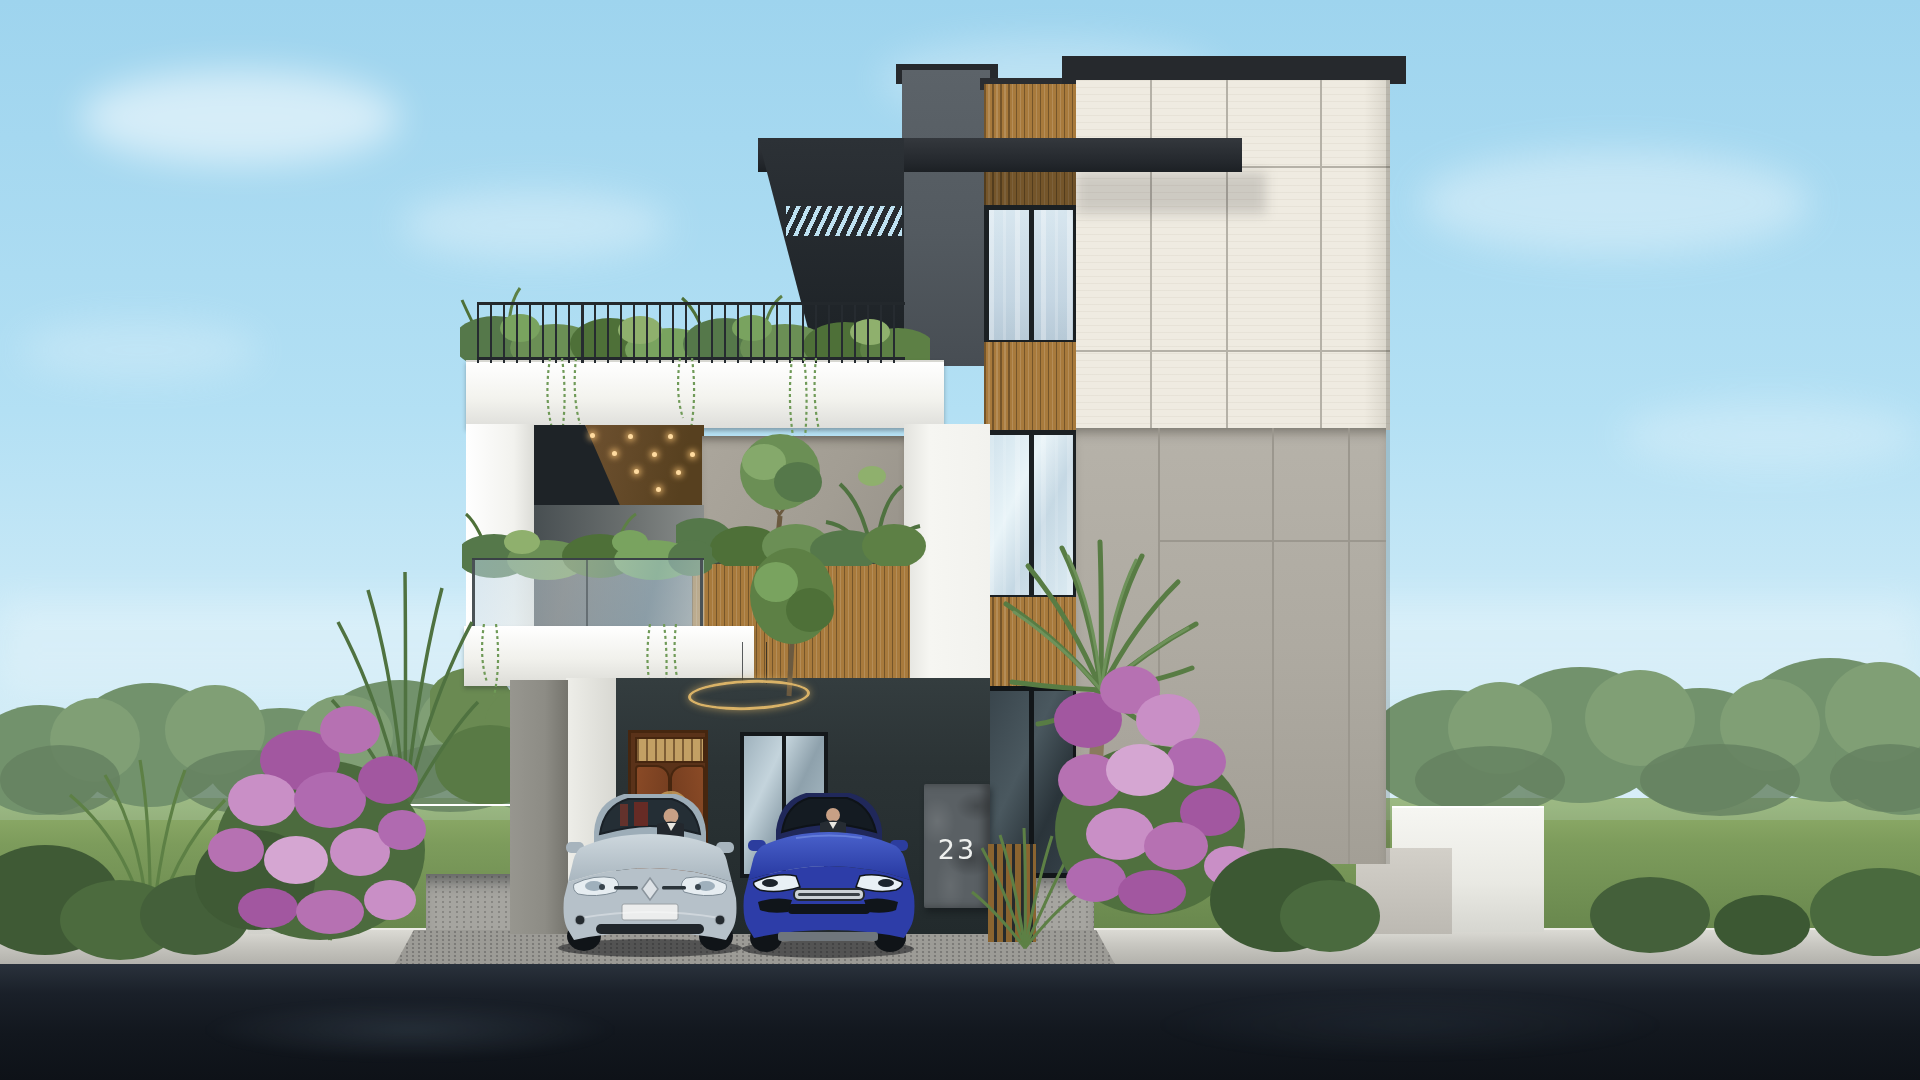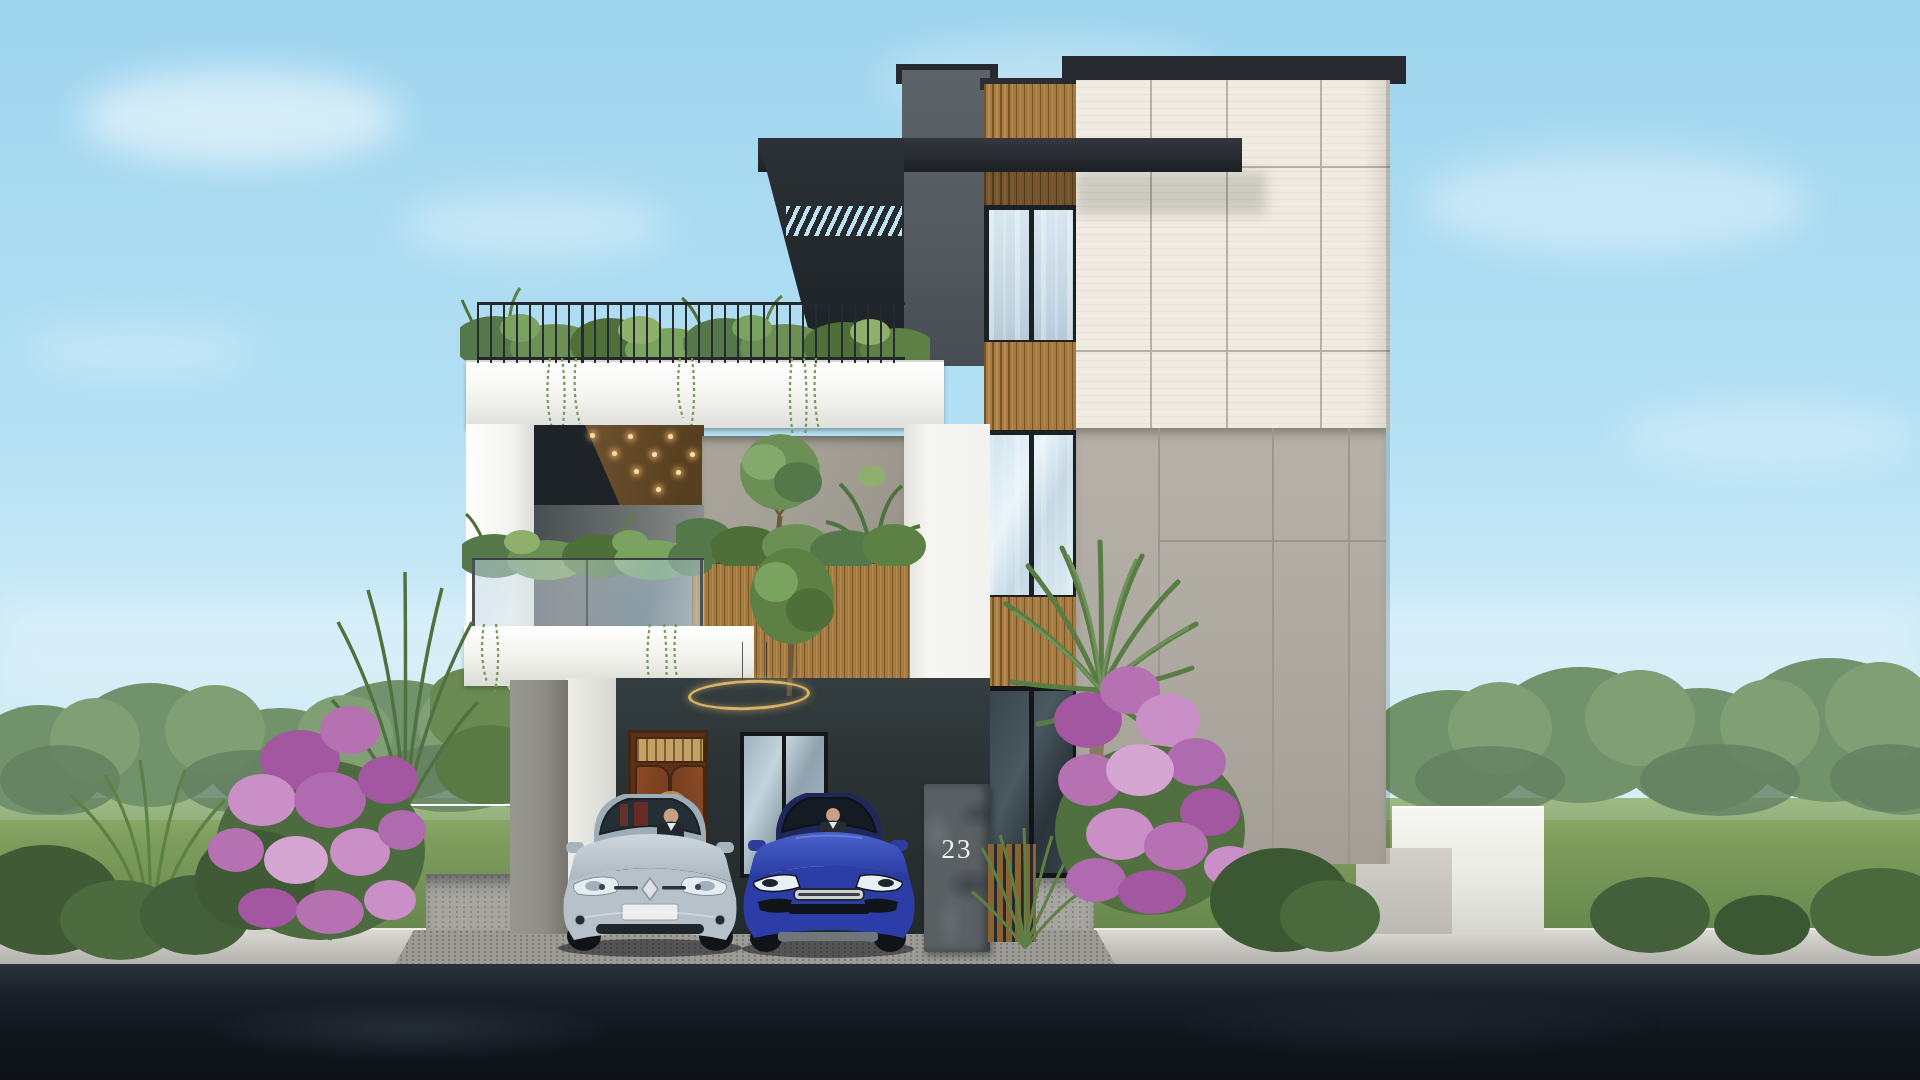--- a/index.html
+++ b/index.html
@@ -341,27 +341,27 @@
   <div class="abs" style="left:742px;top:642px;width:1px;height:42px;background:#15191c;opacity:.7;"></div>
   <div class="abs" style="left:766px;top:642px;width:1px;height:42px;background:#15191c;opacity:.7;"></div>
   <div class="abs" style="left:688px;top:680px;width:116px;height:24px;border:3px solid #d9b267;border-radius:50%;
               box-shadow:0 0 8px rgba(217,178,103,.65), inset 0 0 6px rgba(217,178,103,.5);transform:rotate(-2deg);"></div>
 
   <div class="abs" style="left:566px;top:678px;width:50px;height:256px;
               background:linear-gradient(90deg,#eeeee9,#d8d8d2);"></div>
   <div class="abs" style="left:510px;top:680px;width:58px;height:254px;
               background:linear-gradient(90deg,#97968f 0%,#8d8c85 60%,#75746d 100%);"></div>
 
-  <div class="abs" style="left:924px;top:784px;width:66px;height:168px;
+  <div class="abs" style="left:924px;top:784px;width:66px;height:124px;
               background-color:#5a6064;border-radius:2px;
               background-image:radial-gradient(ellipse 30px 40px at 20% 30%,rgba(255,255,255,.10),rgba(0,0,0,0) 60%),
                                radial-gradient(ellipse 40px 30px at 70% 60%,rgba(0,0,0,.28),rgba(0,0,0,0) 60%),
                                radial-gradient(ellipse 25px 50px at 40% 82%,rgba(255,255,255,.07),rgba(0,0,0,0) 60%),
                                radial-gradient(ellipse 35px 25px at 80% 18%,rgba(0,0,0,.22),rgba(0,0,0,0) 60%);
-              box-shadow:inset -6px 0 8px rgba(0,0,0,.35), 2px 4px 6px rgba(10,12,14,.4);font-family:Liberation Serif, serif;">
+              box-shadow:inset -6px 0 8px rgba(0,0,0,.35), 2px 4px 6px rgba(10,12,14,.4);">
     <span class="abs housenum" style="left:0;top:50px;width:66px;text-align:center;">23</span>
   </div>
 
   <div class="abs" style="left:988px;top:844px;width:48px;height:98px;
               background:repeating-linear-gradient(90deg,#8a6430 0 6px,#262a2c 6px 9px);"></div>
 
   <svg class="abs" style="left:0;top:0;" width="1920" height="1080" viewBox="0 0 1920 1080">
 
     <g stroke="#5d8045" stroke-width="3.2" fill="none">
       <path d="M150 945 Q135 850 70 795"></path>

